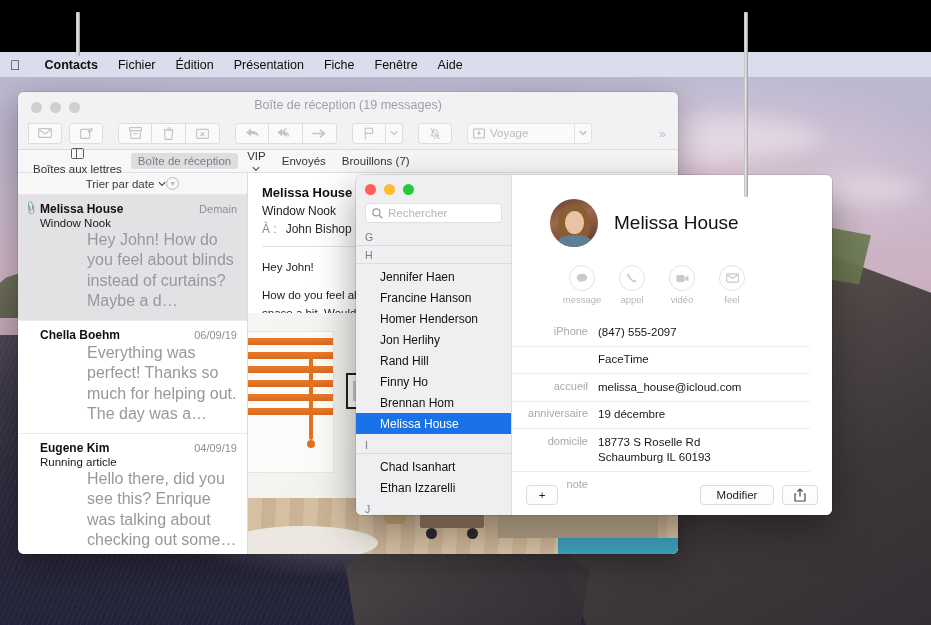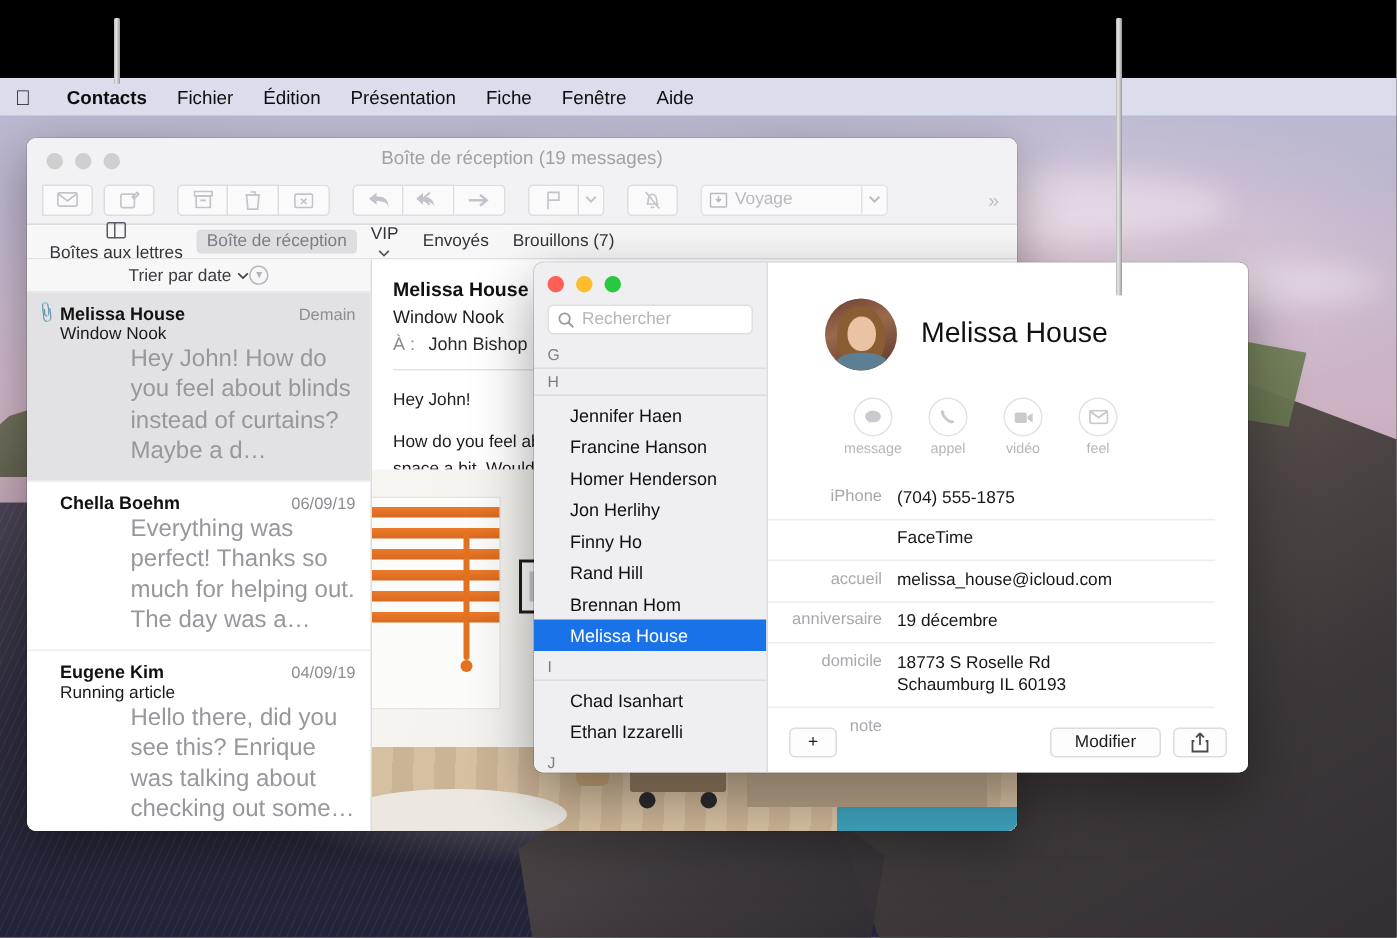--- a/index.html
+++ b/index.html
@@ -579,22 +579,22 @@
       </div>
     </div>
 
     <div id="ct-names">
       <div class="sec-letter">G</div>
       <div class="sec-letter">H</div>
       <div class="ct-name">Jennifer Haen</div>
       <div class="ct-name">Francine Hanson</div>
       <div class="ct-name">Homer Henderson</div>
       <div class="ct-name">Jon Herlihy</div>
+      <div class="ct-name">Rand Hill</div>
       <div class="ct-name">Finny Ho</div>
-      <div class="ct-name">Rand Hill</div>
       <div class="ct-name">Brennan Hom</div>
       <div class="ct-name sel">Melissa House</div>
       <div class="sec-letter" style="margin-top:4px">I</div>
       <div class="ct-name">Chad Isanhart</div>
       <div class="ct-name">Ethan Izzarelli</div>
       <div class="sec-letter" style="margin-top:4px">J</div>
 
     </div>
   </div>
 
@@ -641,21 +641,21 @@
               <path d="M1 1.4 L6.5 5.4 L12 1.4" fill="none" stroke="#c9c9ce" stroke-width="1.2"></path>
             </svg>
         </div>
         <div class="act-label">feel</div>
       </div>
     </div>
 
     <div id="ct-fields">
       <div class="fld">
         <div class="fld-label">iPhone</div>
-        <div class="fld-value">(704) 555-1875</div>
+        <div class="fld-value">(847) 555-2097</div>
       </div>
       <div class="fld">
         <div class="fld-label"></div>
         <div class="fld-value">FaceTime</div>
       </div>
       <div class="fld">
         <div class="fld-label">accueil</div>
         <div class="fld-value">melissa_house@icloud.com</div>
       </div>
       <div class="fld">

